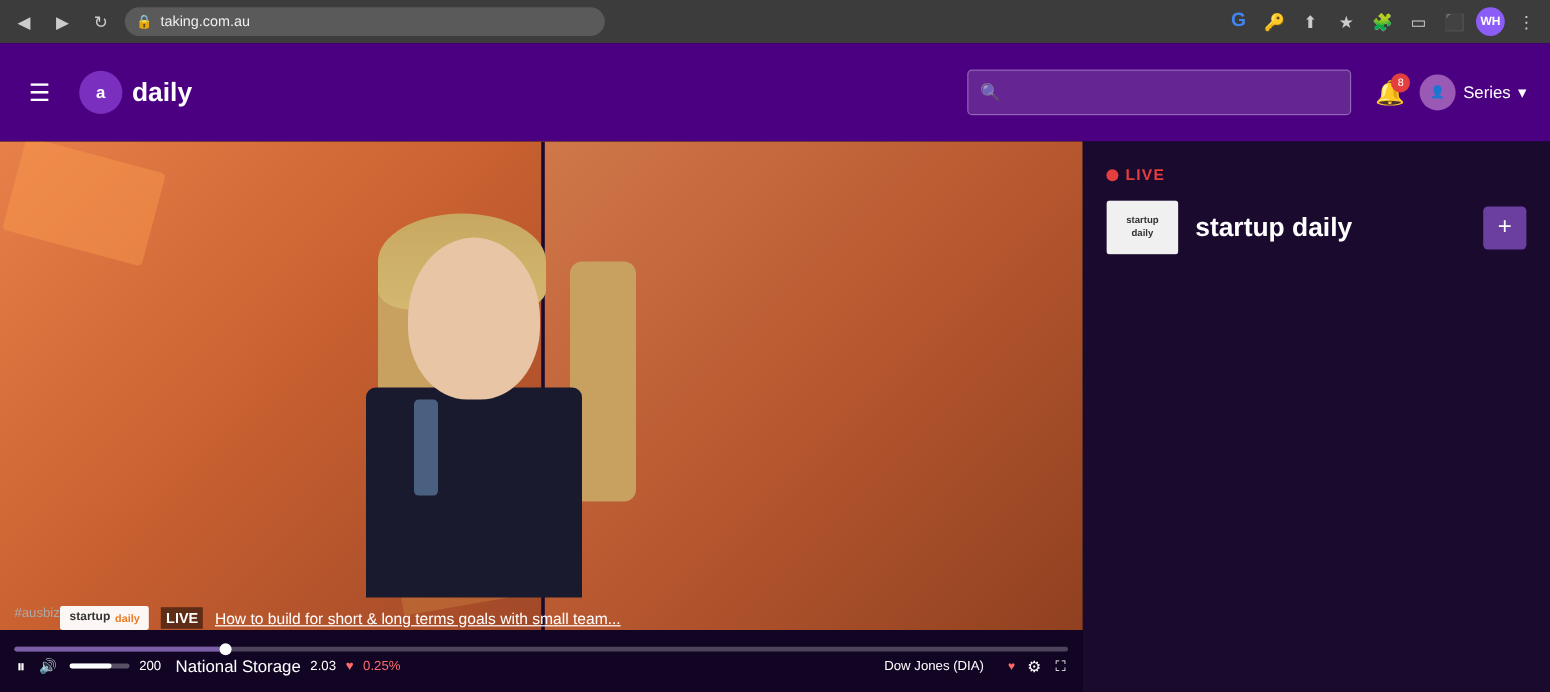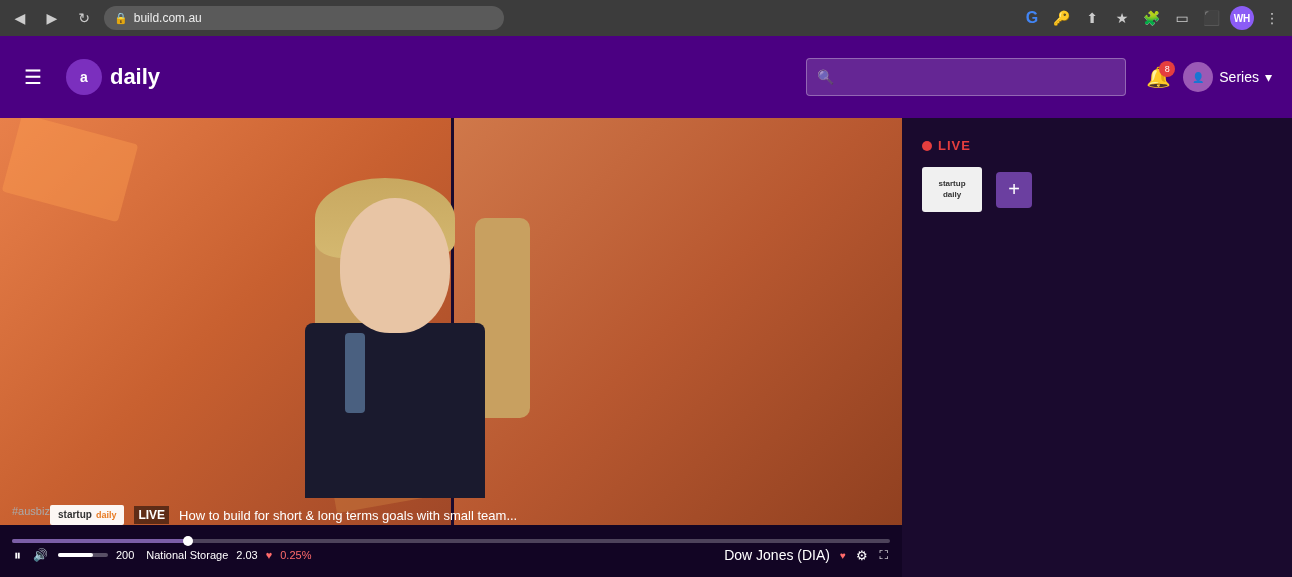--- a/index.html
+++ b/index.html
@@ -232,20 +232,21 @@
       position: absolute;
       right: 0; top: 0;
       width: 50%;
       height: 100%;
       background: linear-gradient(135deg, #d0784a 0%, #b85830 50%, #904020 100%);
     }
     .video-title-text {
       color: white;
       font-size: 13px;
       font-weight: 500;
+      text-decoration: underline;
     }
     .hashtag {
       color: #aaa;
       font-size: 11px;
       position: absolute;
       bottom: 56px; left: 12px;
     }
     .control-btn {
       background: transparent;
       border: none;
@@ -324,21 +325,21 @@
   </style>
 </head>
 <body>
 
 <div class="browser-chrome">
   <button class="browser-nav-btn">◀</button>
   <button class="browser-nav-btn">▶</button>
   <button class="browser-nav-btn">↻</button>
   <div class="address-bar">
     <span style="color:#aaa; font-size:11px;">🔒</span>
-    <span>build.com.au</span>
+    <span>taking.com.au</span>
   </div>
   <div class="browser-icons">
     <button class="browser-icon-btn" style="color:#4285F4; font-size:16px; font-weight:bold;">G</button>
     <button class="browser-icon-btn">🔑</button>
     <button class="browser-icon-btn">⬆</button>
     <button class="browser-icon-btn">★</button>
     <button class="browser-icon-btn">🧩</button>
     <button class="browser-icon-btn">▭</button>
     <button class="browser-icon-btn">⬛</button>
     <div class="profile-circle">
@@ -431,43 +432,44 @@
 
       <div style="display: flex; align-items: center; gap: 8px;">
         <button class="control-btn" style="font-size: 14px;">⏸</button>
         <button class="control-btn" style="font-size: 12px;">🔊</button>
 
         <div style="width: 50px; height: 4px; background: rgba(255,255,255,0.3); border-radius: 2px; cursor: pointer; position: relative;">
           <div style="width: 70%; height: 100%; background: white; border-radius: 2px;"></div>
         </div>
         <span style="color: white; font-size: 11px;">200</span>
 
-        <span style="color: white; font-size: 11px; margin-left: 4px;">National Storage</span>
+        <span style="color: white; font-size: 14px; margin-left: 4px;">National Storage</span>
         <span style="color: white; font-size: 11px;">2.03</span>
         <span style="color: #ff6b6b; font-size: 11px;">♥</span>
         <span style="color: #ff6b6b; font-size: 11px;">0.25%</span>
 
         <div style="flex: 1;"></div>
-        <span style="color: white; font-size: 14px; margin-right: 2px;">Dow Jones (DIA)</span>
+        <span style="color: white; font-size: 11px; margin-right: 12px;">Dow Jones (DIA)</span>
         <span style="color: #ff6b6b; font-size: 10px;">♥</span>
         <button class="control-btn" style="font-size: 13px;">⚙</button>
         <button class="control-btn" style="font-size: 12px;">⛶</button>
       </div>
     </div>
   </div>
 
   <div class="right-panel">
     <div class="live-indicator">
       <div class="live-dot"></div>
       <span class="live-text">LIVE</span>
     </div>
 
     <div class="channel-header">
       <div class="channel-logo">
         <div class="channel-logo-inner">
           <div style="font-size:8px; font-weight:bold; color:#333; text-align:center; line-height:1.3;">startup<br>daily</div>
         </div>
       </div>
+      <span class="channel-name">startup daily</span>
       <button class="add-btn">+</button>
     </div>
 
   </div>
 </div>
 
 </body></html>

